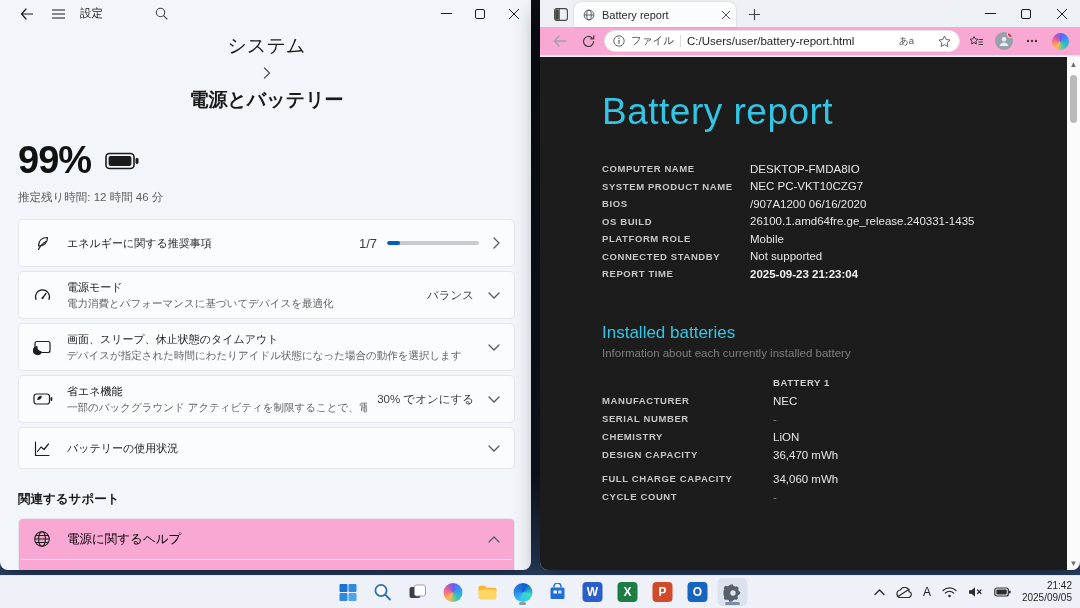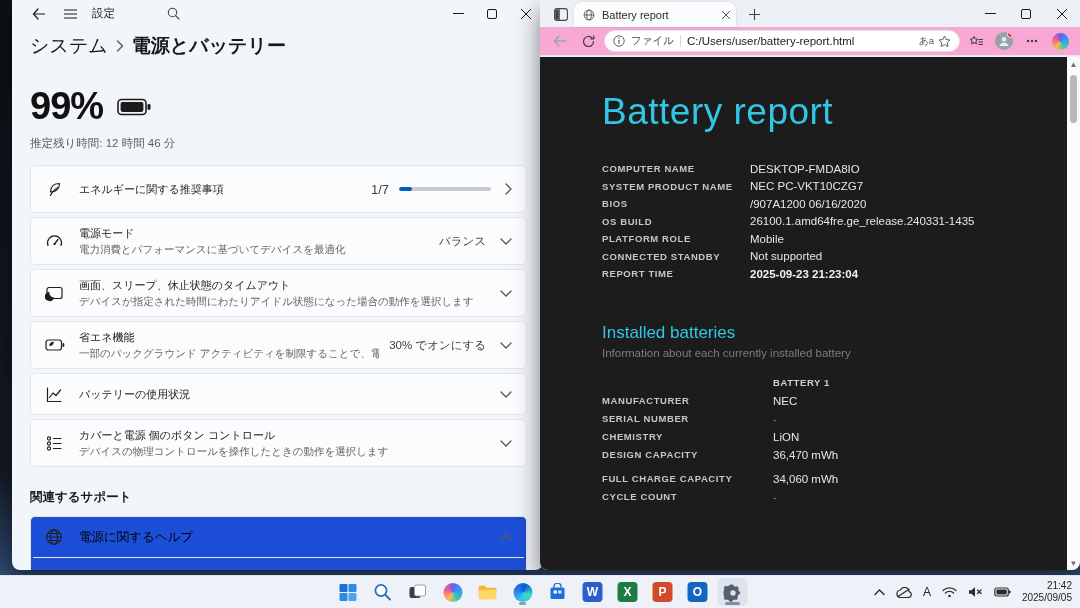--- a/index.html
+++ b/index.html
@@ -3,53 +3,53 @@
 <meta charset="utf-8">
 <style>
   * { margin:0; padding:0; box-sizing:border-box; }
   html,body { width:1080px; height:608px; overflow:hidden;
     font-family:"Liberation Sans","DejaVu Sans",sans-serif; }
   body { position:relative;
     background:linear-gradient(180deg,#0d1016 0%,#141a26 78%,#33507c 96%,#5b7fae 100%); }
 
   
   .win { position:absolute; top:0; height:570px; box-shadow:0 10px 24px rgba(0,0,0,.5); }
-  .settings-win { left:12px; width:531px; background:#f2f5fa; border-radius:0 0 8px 8px; overflow:hidden; }
+  .settings-win { left:0; width:531px; background:#f2f5fa; border-radius:0 0 8px 8px; overflow:hidden; }
   .edge-win { left:540px; width:540px; background:#edf0f4; border-radius:0 0 8px 8px; overflow:hidden; }
 
   
   .s-titlebar { height:27px; display:flex; align-items:center; padding-left:14px; color:#1b1b1b; }
   .s-titlebar .tb-ic { width:24px; height:20px; display:flex; align-items:center; justify-content:center; }
   .s-title { font-size:11.5px; margin:0 0 0 10px; }
   .s-search { margin-left:46px; }
   .wc { margin-left:auto; display:flex; height:27px; }
   .wc div { width:34px; display:flex; align-items:center; justify-content:center; }
   .s-body { padding:6px 16px 0 18px; }
-  .crumb { display:flex; align-items:center; gap:8px; font-size:19px; color:#191919; }
+  .crumb { display:flex; align-items:center; gap:8px; font-size:19px; color:#191919;flex-direction:column; }
   .crumb .root { font-weight:400; }
   .crumb .page { font-weight:600; }
   .pct-row { display:flex; align-items:center; gap:14px; margin-top:26px; }
   .pct { font-size:38px; font-weight:600; color:#111; letter-spacing:-1px; }
   .estimate { font-size:11.5px; color:#5d5d5d; margin-top:8px; }
   .cards { margin-top:14px; }
   .card { background:#fbfcfd; border:1px solid #e4e6ea; border-radius:5px; margin-bottom:4px;
           display:flex; align-items:center; padding:7px 14px; min-height:48px; }
   .card.single { min-height:42px; }
   .card .cic { width:34px; flex:0 0 34px; display:flex; align-items:center; color:#1f1f1f; }
   .card .ctext { flex:1; min-width:0; }
   .card .ctitle { font-size:11px; color:#1a1a1a; white-space:nowrap; overflow:hidden; }
   .card .csub { font-size:10.5px; color:#636363; margin-top:2px; white-space:nowrap; overflow:hidden; }
   .card .cval { font-size:11.5px; color:#3f3f3f; margin:0 14px 0 10px; white-space:nowrap; }
   .chev { flex:0 0 auto; display:flex; align-items:center; color:#5a5a5a; }
   .prog-wrap { display:flex; align-items:center; gap:10px; margin-right:14px; }
   .prog-label { font-size:13px; color:#3f3f3f; }
   .prog-track { width:92px; height:4px; border-radius:2px; background:#c7cbd1; overflow:hidden; }
   .prog-fill { height:100%; width:14%; background:#005fb8; border-radius:2px; }
   .rel-head { font-size:12.5px; font-weight:700; color:#1a1a1a; margin:22px 0 10px 0; }
-  .help-card { background:#1d4ed8; border:1px solid #e4e6ea; border-radius:5px; }
+  .help-card { background:#f9a8d4; border:1px solid #e4e6ea; border-radius:5px; }
   .help-top { display:flex; align-items:center; padding:11px 14px; }
   .help-divider { height:1px; background:#e7e9ec; margin:0 2px; }
   .help-link-row { padding:10px 14px 14px 48px; }
 
   
   .e-tabstrip { height:27px; display:flex; align-items:flex-end; background:#edf0f4; padding-left:8px; position:relative; }
   .tab-actions { width:26px; height:24px; display:flex; align-items:center; justify-content:center; margin-bottom:1px; }
   .e-tab { width:162px; height:25px; background:#fafcfd; border-radius:8px 8px 0 0; display:flex;
            align-items:center; padding:0 6px 0 9px; gap:7px; box-shadow:0 0 3px rgba(0,0,0,.12); }
   .e-tab .tab-title { flex:1; font-size:11px; color:#2b2b2b; white-space:nowrap; overflow:hidden; }
@@ -57,21 +57,21 @@
   .e-wc { position:absolute; right:0; top:0; display:flex; height:27px; }
   .e-wc div { width:36px; display:flex; align-items:center; justify-content:center; }
   .e-toolbar { height:29px; background:#f9a8d4; display:flex; align-items:center; padding:0 8px; gap:4px;
                border-bottom:1px solid #e3e6ea; }
   .nav-ic { width:24px; height:24px; display:flex; align-items:center; justify-content:center; }
   .omnibox { flex:1; height:22px; background:#fff; border:1px solid #e1e4e8; border-radius:12px;
              display:flex; align-items:center; padding:0 8px; gap:6px; min-width:0; }
   .omni-scheme { font-size:10.5px; color:#474747; white-space:nowrap; }
   .omni-sep { width:1px; height:12px; background:#d7dadd; }
   .omni-url { flex:1; font-size:11.5px; color:#1d1d1d; white-space:nowrap; overflow:hidden; }
-  .omni-right { display:flex; align-items:center; gap:4px; }
+  .omni-right { display:flex; align-items:center; gap:24px; }
   .translate-glyph { font-size:9.5px; color:#555; }
   .avatar { width:18px; height:18px; border-radius:50%; background:#98a0aa; position:relative;
             display:flex; align-items:center; justify-content:center; overflow:hidden; }
   .avatar .dot { position:absolute; right:-1px; top:-1px; width:7px; height:7px; border-radius:50%;
                  background:#d93025; border:1.5px solid #f6f8fa; }
   .copilot { width:17px; height:17px; border-radius:50%;
              background:conic-gradient(#6f5bf0,#2f9df4,#35c8b4,#ffb94d,#f06292,#6f5bf0); }
   .e-page { position:absolute; top:57px; left:0; right:0; bottom:0; background:#1c1c1c; }
   .e-scrollbar { position:absolute; top:0; right:0; bottom:0; width:13px; background:#fbfbfb;
                  display:flex; flex-direction:column; align-items:center; }
@@ -270,39 +270,20 @@
         <div class="ctext">
           <div class="ctitle">バッテリーの使用状況</div>
         </div>
         <div class="chev">
             <svg width="12" height="7" viewBox="0 0 12 7">
               <path d="M1 1l5 5 5-5" stroke="#5a5a5a" stroke-width="1.3" fill="none" stroke-linecap="round"></path>
             </svg>
           </div>
       </div>
 
-      <div class="card">
-        <div class="cic">
-          <svg width="19" height="19" viewBox="0 0 19 19">
-              <circle cx="4" cy="4.5" r="1.6" stroke="#1f1f1f" stroke-width="1.1" fill="none"></circle>
-              <circle cx="4" cy="9.5" r="1.6" stroke="#1f1f1f" stroke-width="1.1" fill="none"></circle>
-              <circle cx="4" cy="14.5" r="1.6" stroke="#1f1f1f" stroke-width="1.1" fill="none"></circle>
-              <path d="M8.5 4.5H16M8.5 9.5H16M8.5 14.5H16" stroke="#1f1f1f" stroke-width="1.2" stroke-linecap="round"></path>
-            </svg>
-        </div>
-        <div class="ctext">
-          <div class="ctitle">カバーと電源 個のボタン コントロール</div>
-          <div class="csub">デバイスの物理コントロールを操作したときの動作を選択します</div>
-        </div>
-        <div class="chev">
-            <svg width="12" height="7" viewBox="0 0 12 7">
-              <path d="M1 1l5 5 5-5" stroke="#5a5a5a" stroke-width="1.3" fill="none" stroke-linecap="round"></path>
-            </svg>
-          </div>
-      </div>
     </div>
 
     <div class="rel-head">関連するサポート</div>
     <div class="help-card">
       <div class="help-top">
         <div class="cic" style="width:34px;flex:0 0 34px;display:flex;align-items:center;">
           <svg width="18" height="18" viewBox="0 0 18 18">
               <circle cx="9" cy="9" r="7.3" stroke="#1f1f1f" stroke-width="1.1" fill="none"></circle>
               <ellipse cx="9" cy="9" rx="3.4" ry="7.3" stroke="#1f1f1f" stroke-width="1.1" fill="none"></ellipse>
               <path d="M2 9h14M3 5.5h12M3 12.5h12" stroke="#1f1f1f" stroke-width="1.1"></path>

